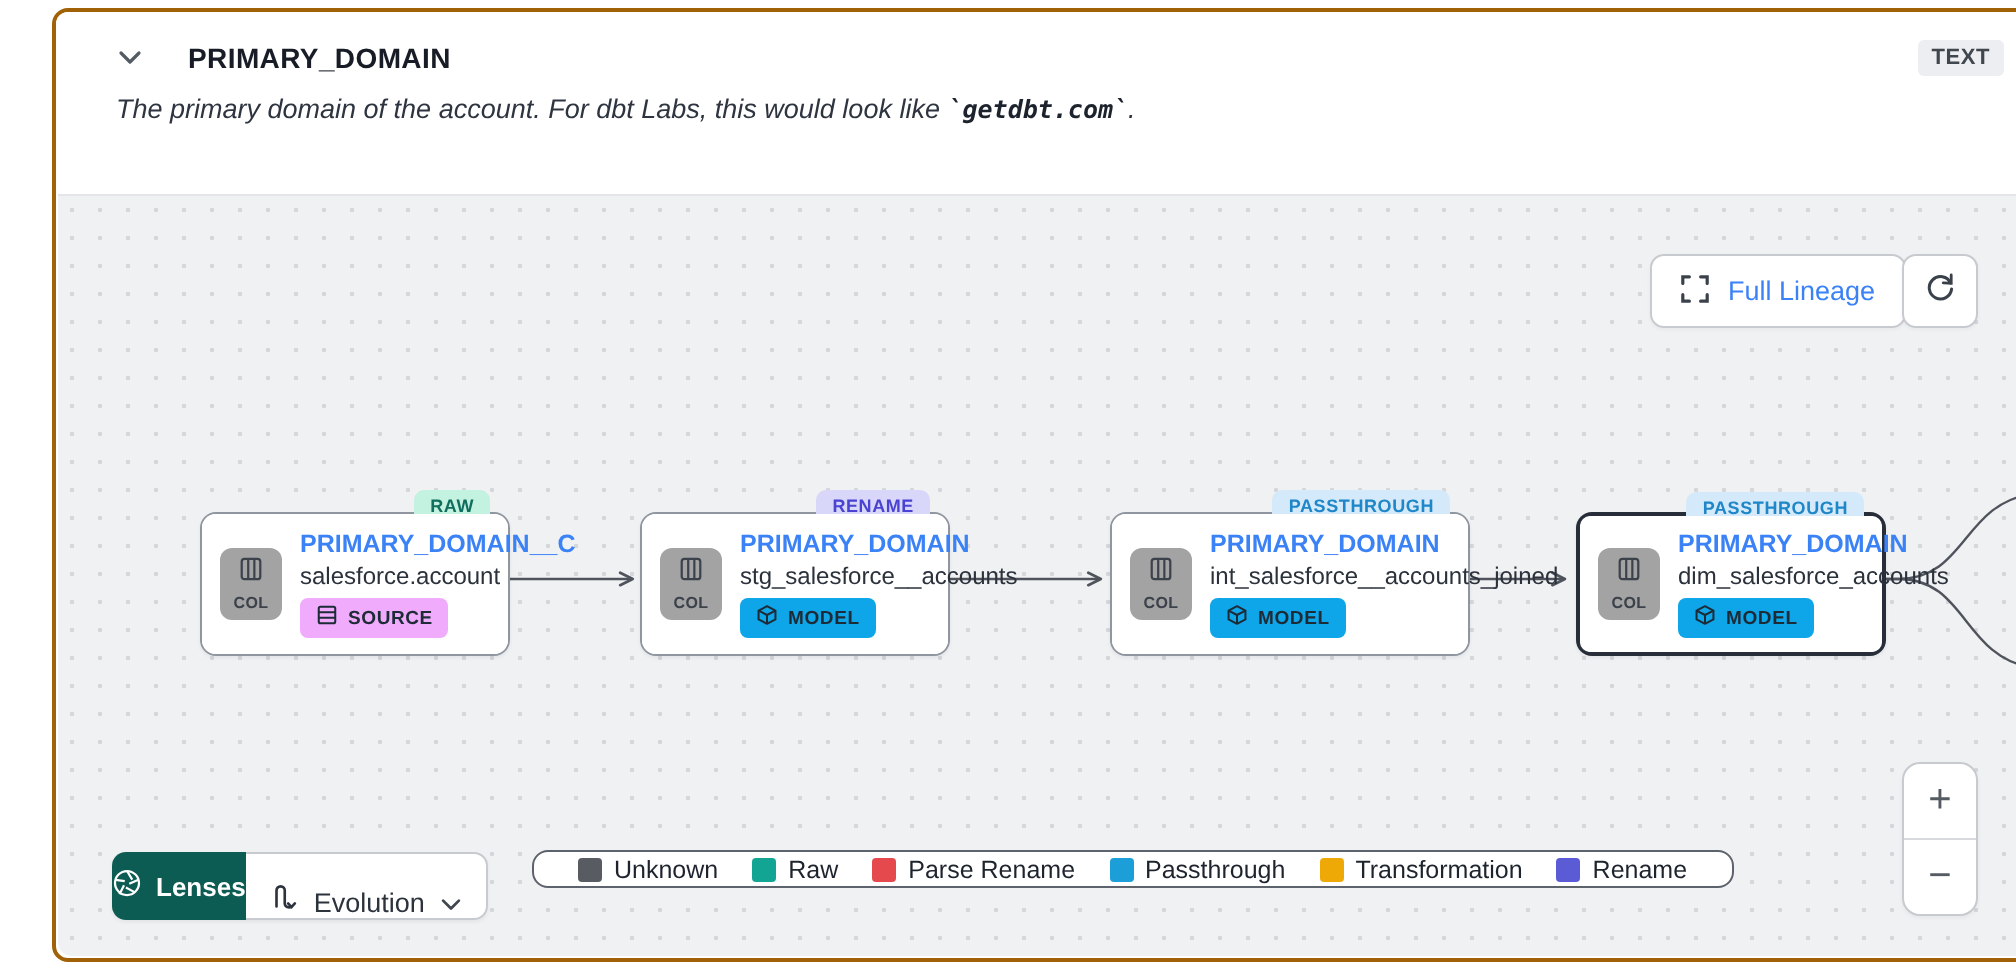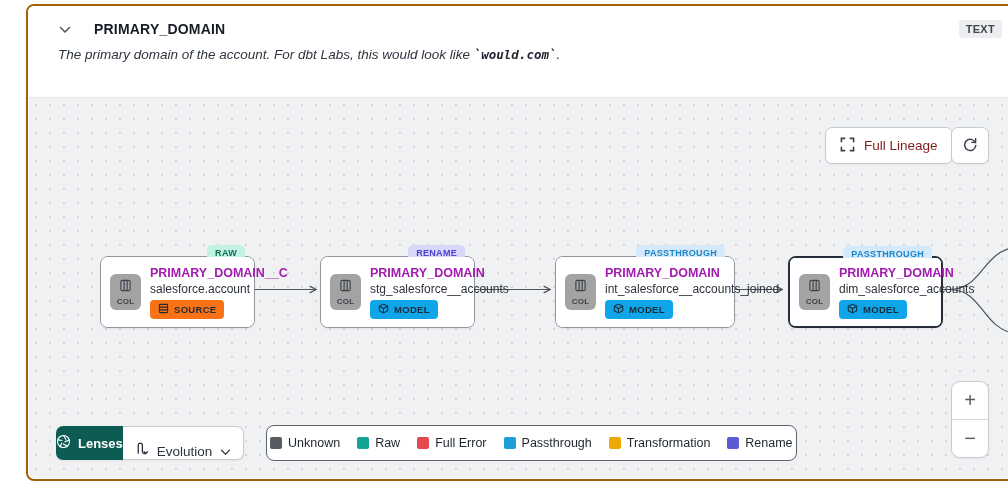--- a/index.html
+++ b/index.html
@@ -24,57 +24,57 @@
             background:#f0f1f3;
             background-image:radial-gradient(#d4d6da 1px, transparent 1.2px);
             background-size:14px 14px;
             border-top:1px solid #e3e5e8; border-radius:0 0 7px 7px; }
 
   .edges { position:absolute; inset:0; width:100%; height:100%; }
 
   
   .fl-btn { position:absolute; left:796px; top:29px; height:37px; padding:0 14px; display:flex; align-items:center; gap:9px;
             background:#fff; border:1px solid #c7cacf; border-radius:7px; cursor:pointer;
-            font-size:13.5px; color:#7f1d1d; box-shadow:0 1px 2px rgba(0,0,0,.04); }
+            font-size:13.5px; color:#3b82f6; box-shadow:0 1px 2px rgba(0,0,0,.04); }
   .refresh-btn { position:absolute; left:922px; top:29px; width:38px; height:37px; display:flex; align-items:center; justify-content:center;
             background:#fff; border:1px solid #c7cacf; border-radius:7px; cursor:pointer; color:#3a414b; box-shadow:0 1px 2px rgba(0,0,0,.04); }
 
   
   .node { position:absolute; height:72px; background:#fff; border:1px solid #8f96a0; border-radius:8px; cursor:pointer;
           box-shadow:0 1px 2px rgba(20,25,35,.06); }
   .node.selected { border:2px solid #272e3a; }
   .n1 { left:71px;  top:158px; width:155px; }
   .n2 { left:291px; top:158px; width:155px; }
   .n3 { left:526px; top:158px; width:180px; }
   .n4 { left:759px; top:158px; width:155px; }
   .node-tag { position:absolute; top:-12px; right:9px; font-size:9px; font-weight:bold; letter-spacing:.3px;
               padding:3px 8px 7px; border-radius:5px; z-index:0; }
   .node-body { position:absolute; inset:0; background:#fff; border-radius:7px; display:flex; align-items:center; padding:8px 10px 8px 9px; gap:9px; z-index:1; }
   .node.selected .node-body { border-radius:5px; }
   .col-chip { width:31px; height:36px; background:#a3a3a3; border-radius:6px; display:flex; flex-direction:column; align-items:center; justify-content:center; gap:1px; flex:none; color:#3c424b; }
   .col-chip .col-txt { font-size:8px; font-weight:bold; letter-spacing:.2px; }
   .node-texts { display:flex; flex-direction:column; gap:2px; min-width:0; }
-  .node-title { font-size:12.5px; font-weight:600; color:#a21caf; white-space:nowrap; }
+  .node-title { font-size:12.5px; font-weight:600; color:#3b82f6; white-space:nowrap; }
   .node-sub { font-size:12px; color:#2c323c; white-space:nowrap; }
   .node-badge { display:inline-flex; align-items:center; gap:5px; font-size:9.5px; font-weight:bold; letter-spacing:.3px;
                 color:#1d2b36; padding:3px 8px; border-radius:4px; margin-top:2px; align-self:flex-start; }
-  .badge-source { background:#f97316; }
+  .badge-source { background:#f0abfc; }
   .badge-model { background:#0ea5e9; }
 
   
   .lens-group { position:absolute; left:27px; top:328px; height:34px; display:flex; border-radius:7px;
                 box-shadow:0 1px 2px rgba(0,0,0,.06); }
   .lenses-btn { display:flex; align-items:center; gap:7px; background:#0c5c54; color:#fff; font-size:13px; font-weight:600;
                 padding:0 0; border-radius:7px 0 0 7px; cursor:pointer; }
   .lens-select { display:flex; align-items:flex-end; gap:8px; background:#fff; border:1px solid #c7cacf; border-left:none;
                  color:#2c333d; font-size:13.5px; padding:0 12px; border-radius:0 7px 7px 0; cursor:pointer; }
 
   
-  .legend { position:absolute; left:237px; top:327px; height:36px; display:flex; align-items:center; gap:17px;
-            background:#fff; border:1px solid #5d636c; border-radius:8px; padding:0 3px; }
+  .legend { position:absolute; left:237px; top:327px; height:19px; display:flex; align-items:center; gap:17px;
+            background:#fff; border:1px solid #5d636c; border-radius:8px; padding:0 22px; }
   .lg-item { display:flex; align-items:center; gap:6px; font-size:12.5px; color:#1e242e; }
   .lg-sw { width:12px; height:12px; border-radius:2px; flex:none; }
 
   
   .zoomctl { position:absolute; left:922px; top:283px; width:38px; height:77px; background:#fff;
              border:1px solid #c7cacf; border-radius:9px; display:flex; flex-direction:column; box-shadow:0 1px 2px rgba(0,0,0,.05); }
   .zoomctl .zbtn { flex:1; display:flex; align-items:center; justify-content:center; font-size:20px; color:#555b63; cursor:pointer; }
   .zoomctl .zdiv { height:1px; background:#d7d9dd; }
 </style>
 </head>
@@ -87,21 +87,21 @@
       <span class="chev-btn">
         <span>
           <svg width="12" height="8" viewBox="0 0 12 8">
               <path d="M1.5 1.5 L6 6 L10.5 1.5" fill="none" stroke="currentColor" stroke-width="1.6" stroke-linecap="round" stroke-linejoin="round"></path>
             </svg>
         </span>
       </span>
       <span class="hdr-title">PRIMARY_DOMAIN</span>
       <span class="type-badge">TEXT</span>
     </div>
-    <div class="desc"><span>The primary domain of the account. For dbt Labs, this would look like </span><code>`would.com`</code><span>.</span></div>
+    <div class="desc"><span>The primary domain of the account. For dbt Labs, this would look like </span><code>`getdbt.com`</code><span>.</span></div>
   </div>
 
   <div class="canvas">
 
     <svg class="edges" viewBox="0 0 990 385" preserveAspectRatio="none">
       <defs>
         <marker id="arr" viewBox="0 0 8 8" refX="6.5" refY="4" markerWidth="7" markerHeight="7" orient="auto">
           <path d="M1,1 L7,4 L1,7" fill="none" stroke="#4f545c" stroke-width="1.3" stroke-linecap="round" stroke-linejoin="round"></path>
         </marker>
       </defs>
@@ -266,21 +266,21 @@
       <span class="lg-item">
           <span class="lg-sw" style="background: rgb(88, 92, 98);"></span>
           <span>Unknown</span>
         </span>
       <span class="lg-item">
           <span class="lg-sw" style="background: rgb(18, 165, 148);"></span>
           <span>Raw</span>
         </span>
       <span class="lg-item">
           <span class="lg-sw" style="background: rgb(229, 72, 77);"></span>
-          <span>Full Error</span>
+          <span>Parse Rename</span>
         </span>
       <span class="lg-item">
           <span class="lg-sw" style="background: rgb(28, 158, 216);"></span>
           <span>Passthrough</span>
         </span>
       <span class="lg-item">
           <span class="lg-sw" style="background: rgb(239, 169, 7);"></span>
           <span>Transformation</span>
         </span>
       <span class="lg-item">

